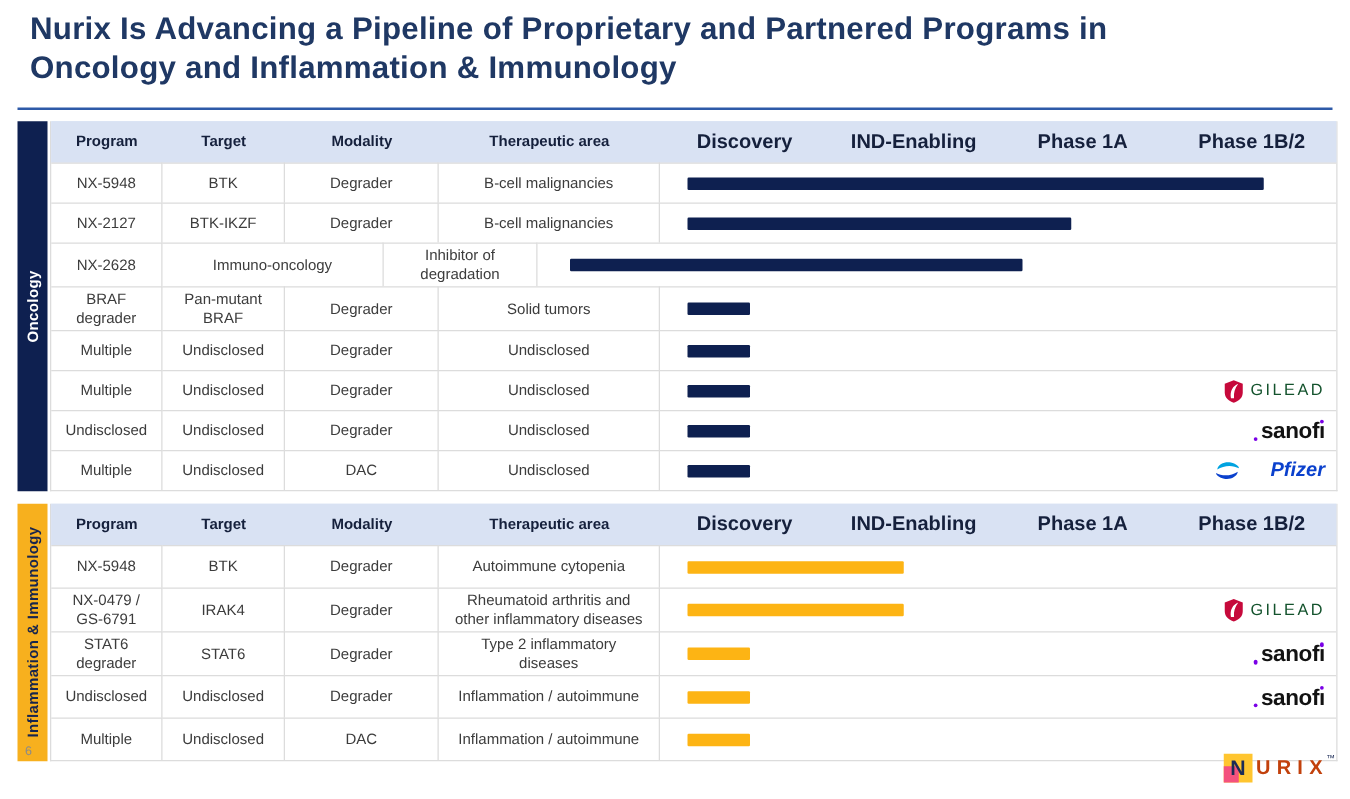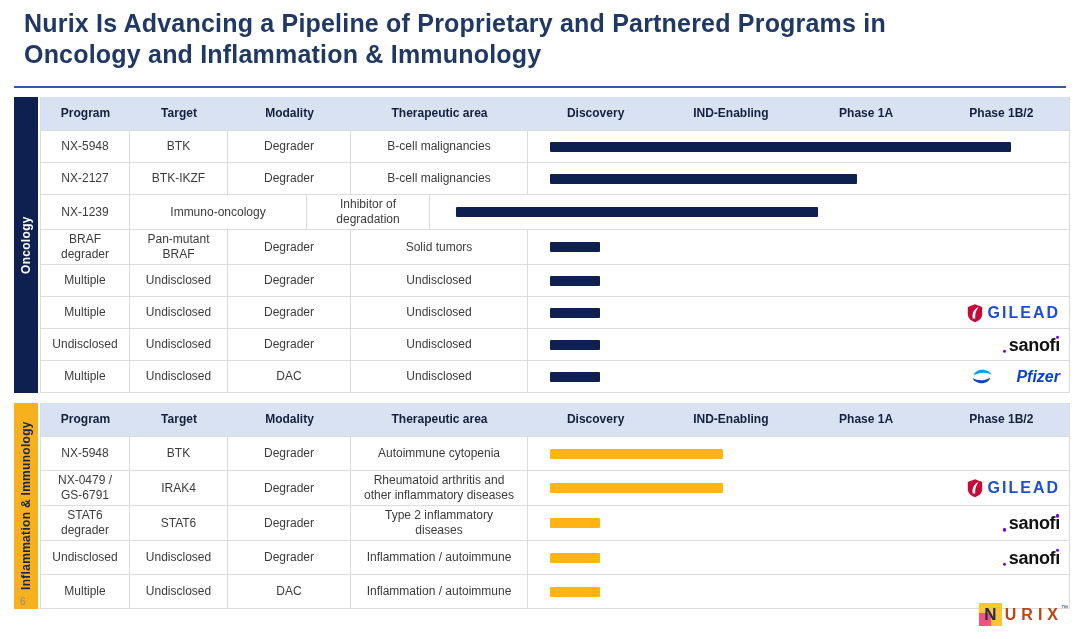--- a/index.html
+++ b/index.html
@@ -39,25 +39,25 @@
   .row.header .c{
     background:#D9E2F3;font-weight:700;color:#15203C;border-right:none;border-top:none;
   }
   .c-prog{flex:0 0 89px;width:89px;}
   .c-target{flex:0 0 98px;width:98px;}
   .c-mod{flex:0 0 123px;width:123px;}
   .c-area{flex:0 0 177px;width:177px;}
   .c-chart{flex:1;position:relative;border-right:none;padding:0;}
   .c-chart.head{display:flex;align-items:stretch;padding:0;}
   .ph{flex:1;display:flex;align-items:center;justify-content:center;
-      font-size:12px;font-weight:700;color:#15203C;}
+      font-size:16px;font-weight:700;color:#15203C;}
   .bar{position:absolute;top:50%;transform:translateY(-50%);height:10px;border-radius:1px;}
   .partner{position:absolute;right:9px;top:50%;transform:translateY(-50%);
            display:flex;align-items:center;gap:5px;}
-  .gilead-text{font-size:16px;font-weight:700;color:#1d4ed8;letter-spacing:2px;}
+  .gilead-text{font-size:13px;font-weight:400;color:#14532d;letter-spacing:2px;}
   .sanofi{position:relative;font-size:18px;font-weight:700;color:#121212;letter-spacing:-0.3px;}
   .sanofi .sdot{position:absolute;width:3.5px;height:3.5px;border-radius:50%;background:#7A00E6;}
   .sanofi .sdot-lead{left:-6px;bottom:3px;}
   .sanofi .sdot-i{right:1px;top:2px;}
   .pfizer-text{font-size:16px;font-weight:700;font-style:italic;color:#0B41CD;margin-left:18px;}
   .page-num{position:absolute;left:20px;top:596px;font-size:10px;color:#8A8A8A;}
   .nurix{position:absolute;right:12px;top:603px;display:flex;align-items:flex-start;}
   .nsq{position:relative;width:23px;height:23px;background:#FFC52F;display:flex;
        align-items:center;justify-content:center;}
   .npink{position:absolute;left:0;bottom:0;width:12px;height:13px;background:#F4517E;}
@@ -92,21 +92,21 @@
           <div class="c c-chart"><div class="bar" style="left: 4%; width: 85.3%; background: rgb(14, 32, 80);"></div></div>
         </div>
         <div class="row">
           <div class="c c-prog">NX-2127</div>
           <div class="c c-target">BTK-IKZF</div>
           <div class="c c-mod">Degrader</div>
           <div class="c c-area">B-cell malignancies</div>
           <div class="c c-chart"><div class="bar" style="left: 4%; width: 56.8%; background: rgb(14, 32, 80);"></div></div>
         </div>
         <div class="row">
-          <div class="c c-prog">NX-1239</div>
+          <div class="c c-prog">NX-2628</div>
           <div class="c c-area">Immuno-oncology</div>
           <div class="c c-mod">Inhibitor of
 degradation</div>
           <div class="c c-chart"><div class="bar" style="left: 4%; width: 56.8%; background: rgb(14, 32, 80);"></div></div>
         </div>
         <div class="row">
           <div class="c c-prog">BRAF
 degrader</div>
           <div class="c c-target">Pan-mutant
 BRAF</div>

